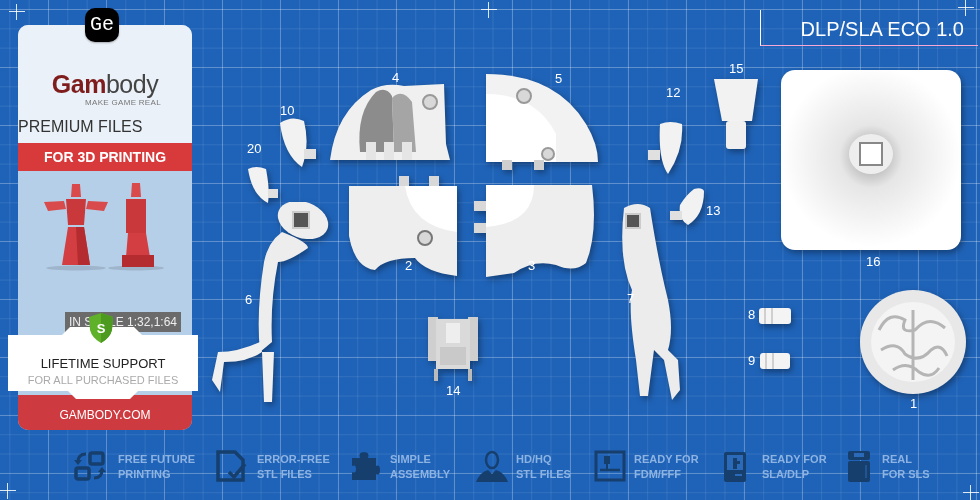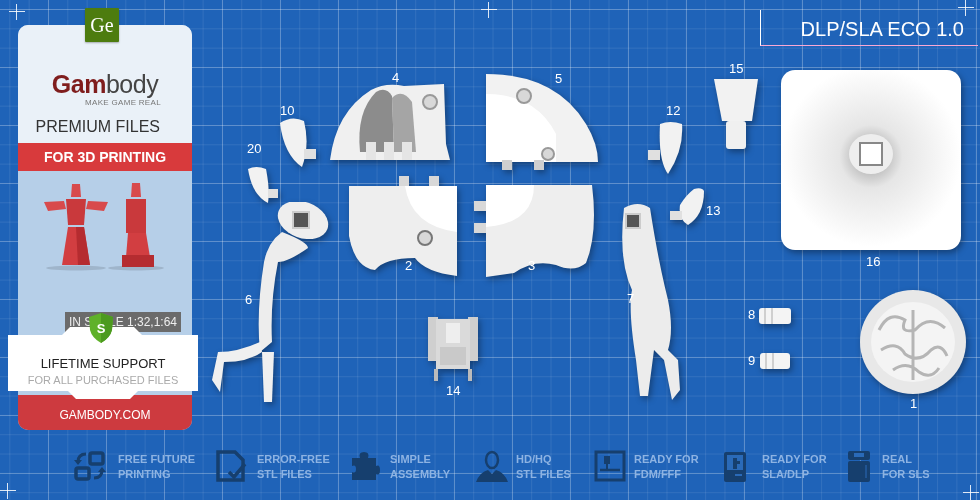--- a/index.html
+++ b/index.html
@@ -13,26 +13,26 @@
     background-size:58px 58px,58px 58px,19.33px 19.33px,19.33px 19.33px;
     background-position:-10px 9px,-10px 9px,-10px 9px,-10px 9px;}
   .cross{position:absolute;width:16px;height:16px;}
   .cross:before,.cross:after{content:"";position:absolute;background:rgba(255,255,255,0.85);}
   .cross:before{left:7px;top:0;width:1px;height:16px;}
   .cross:after{top:7px;left:0;height:1px;width:16px;}
 
   
   .panel{position:absolute;left:18px;top:25px;width:174px;height:405px;background:#b6cfe8;border-radius:10px;overflow:hidden;}
   .panel-top{position:absolute;left:0;top:0;width:174px;height:120px;background:#eaf1f8;}
-  .logo-badge{position:absolute;left:84px;top:8px;width:34px;height:34px;background:#4d7c0f;border-radius:1px;color:#fff;font-family:Liberation Serif, serif;font-size:20px;line-height:34px;text-align:center;z-index:3;box-shadow:0 1px 2px rgba(0,0,0,.3);}
+  .logo-badge{position:absolute;left:84px;top:8px;width:34px;height:34px;background:#000000;border-radius:10px;color:#fff;font-family:Liberation Mono, monospace;font-size:20px;line-height:34px;text-align:center;z-index:3;box-shadow:0 1px 2px rgba(0,0,0,.3);}
   .brand{position:absolute;left:0;width:174px;top:45px;text-align:center;font-size:25px;font-weight:bold;letter-spacing:-0.5px;}
   .brand .red{color:#7f1d1d;}
   .brand .dark{color:#444;font-weight:normal;}
   .tagline{position:absolute;left:0;width:174px;top:73px;text-align:center;font-size:8px;color:#777;letter-spacing:0.3px;margin-left:18px;}
-  .premium{position:absolute;left:0;width:142px;top:93px;text-align:right;font-size:16px;color:#333;}
+  .premium{position:absolute;left:0;width:142px;top:93px;text-align:left;font-size:16px;color:#333;}
   .forbar{position:absolute;left:0;width:174px;top:118px;height:28px;background:#d83a3c;color:#fff;font-weight:bold;font-size:14px;text-align:center;line-height:28px;}
   .figs{position:absolute;left:0;top:150px;width:174px;height:100px;}
   .assembly{position:absolute;left:0;width:174px;top:260px;text-align:center;font-weight:bold;font-size:14px;color:#2a2a2a;}
   .scale{position:absolute;left:47px;top:287px;width:116px;height:20px;background:#6b6b6b;color:#eee;font-size:12px;line-height:20px;text-align:center;}
   .support{position:absolute;left:8px;top:327px;width:190px;height:72px;background:#fff;z-index:2;clip-path:polygon(0 8px,54px 8px,62px 0,126px 0,134px 8px,190px 8px,190px 64px,130px 64px,122px 72px,68px 72px,60px 64px,0 64px);}
   .shield{position:absolute;left:88px;top:312px;width:26px;height:32px;z-index:4;}
   .lifetime{position:absolute;left:8px;width:190px;top:356px;text-align:center;font-size:13px;color:#222;z-index:3;}
   .allfiles{position:absolute;left:8px;width:190px;top:374px;text-align:center;font-size:11px;color:#aaa;z-index:3;}
   .gbar{position:absolute;left:18px;top:395px;width:174px;height:35px;background:#cd3a3f;border-radius:0 0 10px 10px;color:#fff;font-size:12px;text-align:center;line-height:40px;z-index:1;}
 
@@ -141,21 +141,21 @@
 <svg class="part shade" style="left:246px;top:165px" width="38" height="40" viewBox="0 0 38 40">
   <path d="M2 4 Q10 0 20 4 Q24 24 22 38 Q6 30 2 4 Z" fill="#f2f2f2"></path>
   <rect x="22" y="24" width="10" height="9" fill="#e0e0e0"></rect>
 </svg>
 <div class="lbl" style="left:247px;top:141px">20</div>
 
 <svg class="part shade" style="left:648px;top:120px" width="36" height="56" viewBox="0 0 36 56">
   <path d="M12 4 Q22 0 34 4 Q36 30 20 54 Q10 40 12 4 Z" fill="#f2f2f2"></path>
   <rect x="0" y="30" width="12" height="10" fill="#e0e0e0"></rect>
 </svg>
-<div class="lbl" style="left:666px;top:103px">12</div>
+<div class="lbl" style="left:666px;top:85px">12</div>
 <svg class="part shade" style="left:670px;top:187px" width="36" height="40" viewBox="0 0 36 40">
   <path d="M24 2 Q32 0 34 4 Q34 28 18 38 Q8 32 10 18 Q16 8 24 2 Z" fill="#f2f2f2"></path>
   <rect x="0" y="24" width="12" height="9" fill="#e0e0e0"></rect>
 </svg>
 <div class="lbl" style="left:706px;top:203px">13</div>
 
 <svg class="part shade" style="left:714px;top:79px" width="46" height="72" viewBox="0 0 46 72">
   <path d="M0 0 L44 0 L38 42 L8 42 Z" fill="#f2f2f2"></path>
   <rect x="12" y="42" width="20" height="28" rx="3" fill="#f0f0f0"></rect>
 </svg>

